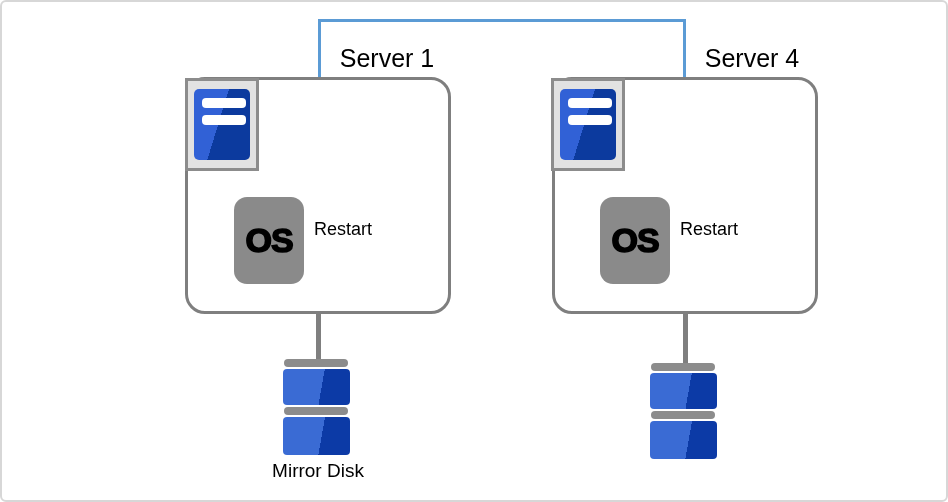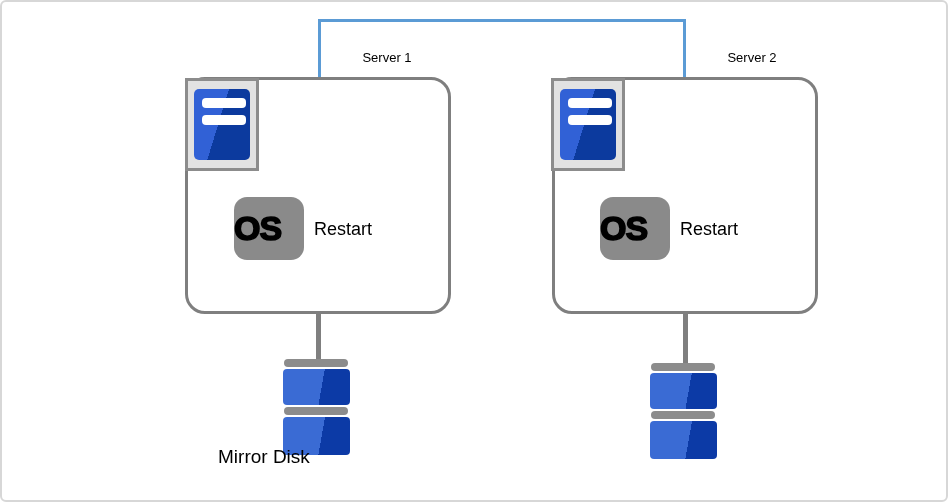--- a/index.html
+++ b/index.html
@@ -11,21 +11,21 @@
   .abs{position:absolute;}
 
   
   .connector{
     left:316px;top:17px;width:368px;height:58px;
     border:3px solid var(--connector-blue,#5b9bd5);border-bottom:none;
     box-sizing:border-box;
   }
 
   .server-label{
-    top:45px;width:100px;text-align:center;font-size:13px;line-height:22px;white-space:nowrap;
+    top:45px;width:100px;text-align:center;font-size:25px;line-height:22px;white-space:nowrap;
   }
   .server-label.s1{left:335px;}
   .server-label.s2{left:700px;}
 
   
   .server-box{
     top:75px;width:266px;height:237px;background:#fff;
     border:3px solid var(--outline-gray,#7f7f7f);border-radius:20px;box-sizing:border-box;
   }
   .server-box.s1{left:183px;}
@@ -43,22 +43,22 @@
     background:linear-gradient(107deg,var(--tower-blue-light,#3161d6) 45%,var(--tower-blue-dark,#0c3a9e) 45%);
   }
   .tower .slot{
     position:absolute;left:8px;width:44px;height:10px;border-radius:4px;background:#fff;
   }
   .tower .slot.one{top:9px;}
   .tower .slot.two{top:26px;}
 
   
   .os-icon{
-    top:195px;width:70px;height:63px;border-radius:13px;background:var(--os-gray,#8a8a8a);
-    display:flex;align-items:center;justify-content:flex-start;
+    top:195px;width:70px;height:87px;border-radius:13px;background:var(--os-gray,#8a8a8a);
+    display:flex;align-items:center;justify-content:center;
   }
   .os-icon.s1{left:232px;}
   .os-icon.s2{left:598px;}
   .os-text{
     font-size:34px;font-weight:bold;letter-spacing:-1px;color:#000;
     -webkit-text-stroke:1.6px #000;
   }
   .restart-label{
     top:216px;font-size:18px;line-height:22px;white-space:nowrap;
   }
@@ -81,32 +81,32 @@
   .disk-bar.one{top:0;}
   .disk-bar.two{top:48px;}
   .disk-platter{
     position:absolute;left:0;width:67px;border-radius:4px;
     background:linear-gradient(100deg,var(--disk-blue-light,#3a6bd4) 57%,var(--disk-blue-dark,#0c3aa6) 57%);
   }
   .disk-platter.one{top:10px;height:36px;}
   .disk-platter.two{top:58px;height:38px;}
 
   .mirror-disk-label{
-    left:216px;top:443px;width:200px;text-align:left;font-size:19px;line-height:23px;white-space:nowrap;
+    left:216px;top:457px;width:200px;text-align:center;font-size:19px;line-height:23px;white-space:nowrap;
   }
 </style>
 </head>
 <body>
 
 <div id="canvas">
 
   <div class="abs connector"></div>
 
   <div class="abs server-label s1">Server 1</div>
-  <div class="abs server-label s2">Server 2</div>
+  <div class="abs server-label s2">Server 4</div>
 
   <div class="abs server-box s1"></div>
   <div class="abs server-box s2"></div>
 
   <div class="abs machine-icon s1">
     <div class="tower">
       <div class="slot one"></div>
       <div class="slot two"></div>
     </div>
   </div>

